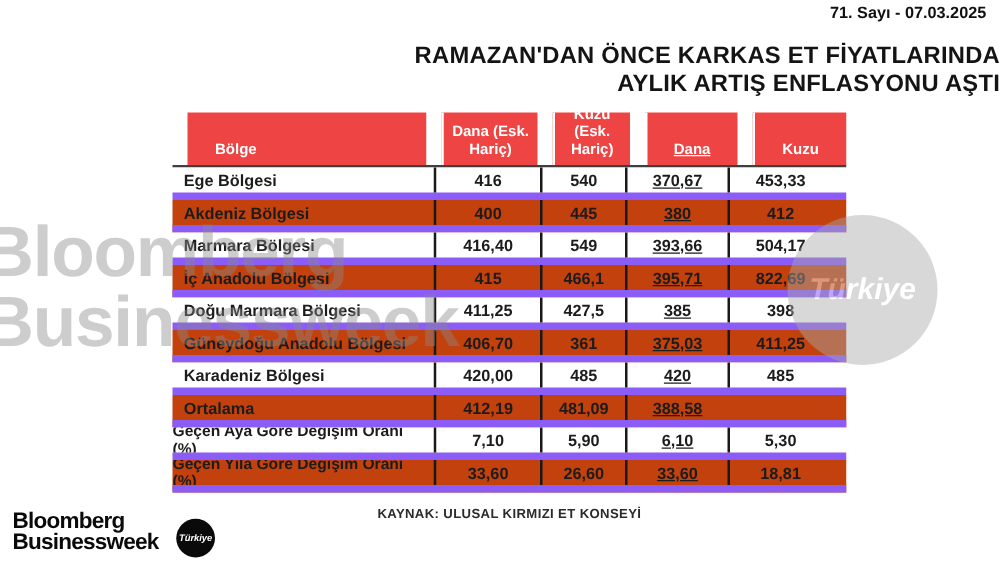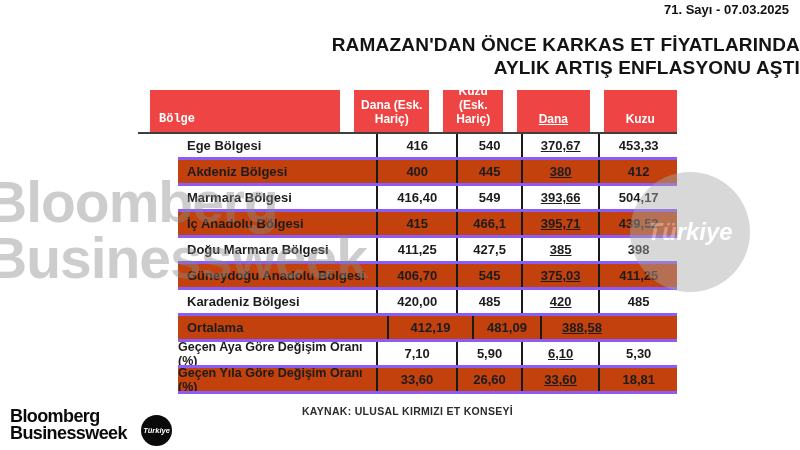--- a/index.html
+++ b/index.html
@@ -22,26 +22,26 @@
   
   .table { position:absolute; left:138px; top:90px; width:539px; }
   .thead { display:flex; height:42px; }
   .th {
     background:#ef4444; color:#ffffff; font-weight:700;
     font-size:12px; line-height:14px;
     display:flex; align-items:flex-end; justify-content:center;
     text-align:center; padding-bottom:6px; box-sizing:border-box;margin-left:12px;
   }
   .th + .th { border-left:2px solid #ffffff; }
-  .th.first { justify-content:flex-start; padding-left:9px; text-align:left;font-family:Liberation Mono, monospace; }
+  .th.first { justify-content:flex-start; padding-left:22px; text-align:left; }
 
   .tbody { border-top:2px solid #3f3f3f; }
   .row {
     display:flex; height:26px; box-sizing:border-box;
-    border-bottom:3px solid #8b5cf6; background:#ffffff;margin-left:40px;
+    border-bottom:6px solid #8b5cf6; background:#ffffff;
   }
   .row.green { background:#c2410c; }
   .td {
     box-sizing:border-box; font-size:13px; font-weight:700; color:#1c1c1c;
     display:flex; align-items:center; justify-content:center; overflow:hidden;
   }
   .td + .td { border-left:2px solid #191919; }
   .td.region { justify-content:flex-start; padding-left:9px; }
   .td.region.right { justify-content:flex-end; padding-right:3px; padding-left:0; font-size:12.5px; }
 
@@ -127,35 +127,35 @@
       <div class="td c2">549</div>
       <div class="td c3">393,66</div>
       <div class="td c4">504,17</div>
     </div>
 
     <div class="row green">
       <div class="td region c0">İç Anadolu Bölgesi</div>
       <div class="td c1">415</div>
       <div class="td c2">466,1</div>
       <div class="td c3">395,71</div>
-      <div class="td c4">439,52</div>
+      <div class="td c4">822,69</div>
     </div>
 
     <div class="row">
       <div class="td region c0">Doğu Marmara Bölgesi</div>
       <div class="td c1">411,25</div>
       <div class="td c2">427,5</div>
       <div class="td c3">385</div>
       <div class="td c4">398</div>
     </div>
 
     <div class="row green">
       <div class="td region c0">Güneydoğu Anadolu Bölgesi</div>
       <div class="td c1">406,70</div>
-      <div class="td c2">545</div>
+      <div class="td c2">361</div>
       <div class="td c3">375,03</div>
       <div class="td c4">411,25</div>
     </div>
 
     <div class="row">
       <div class="td region c0">Karadeniz Bölgesi</div>
       <div class="td c1">420,00</div>
       <div class="td c2">485</div>
       <div class="td c3">420</div>
       <div class="td c4">485</div>

